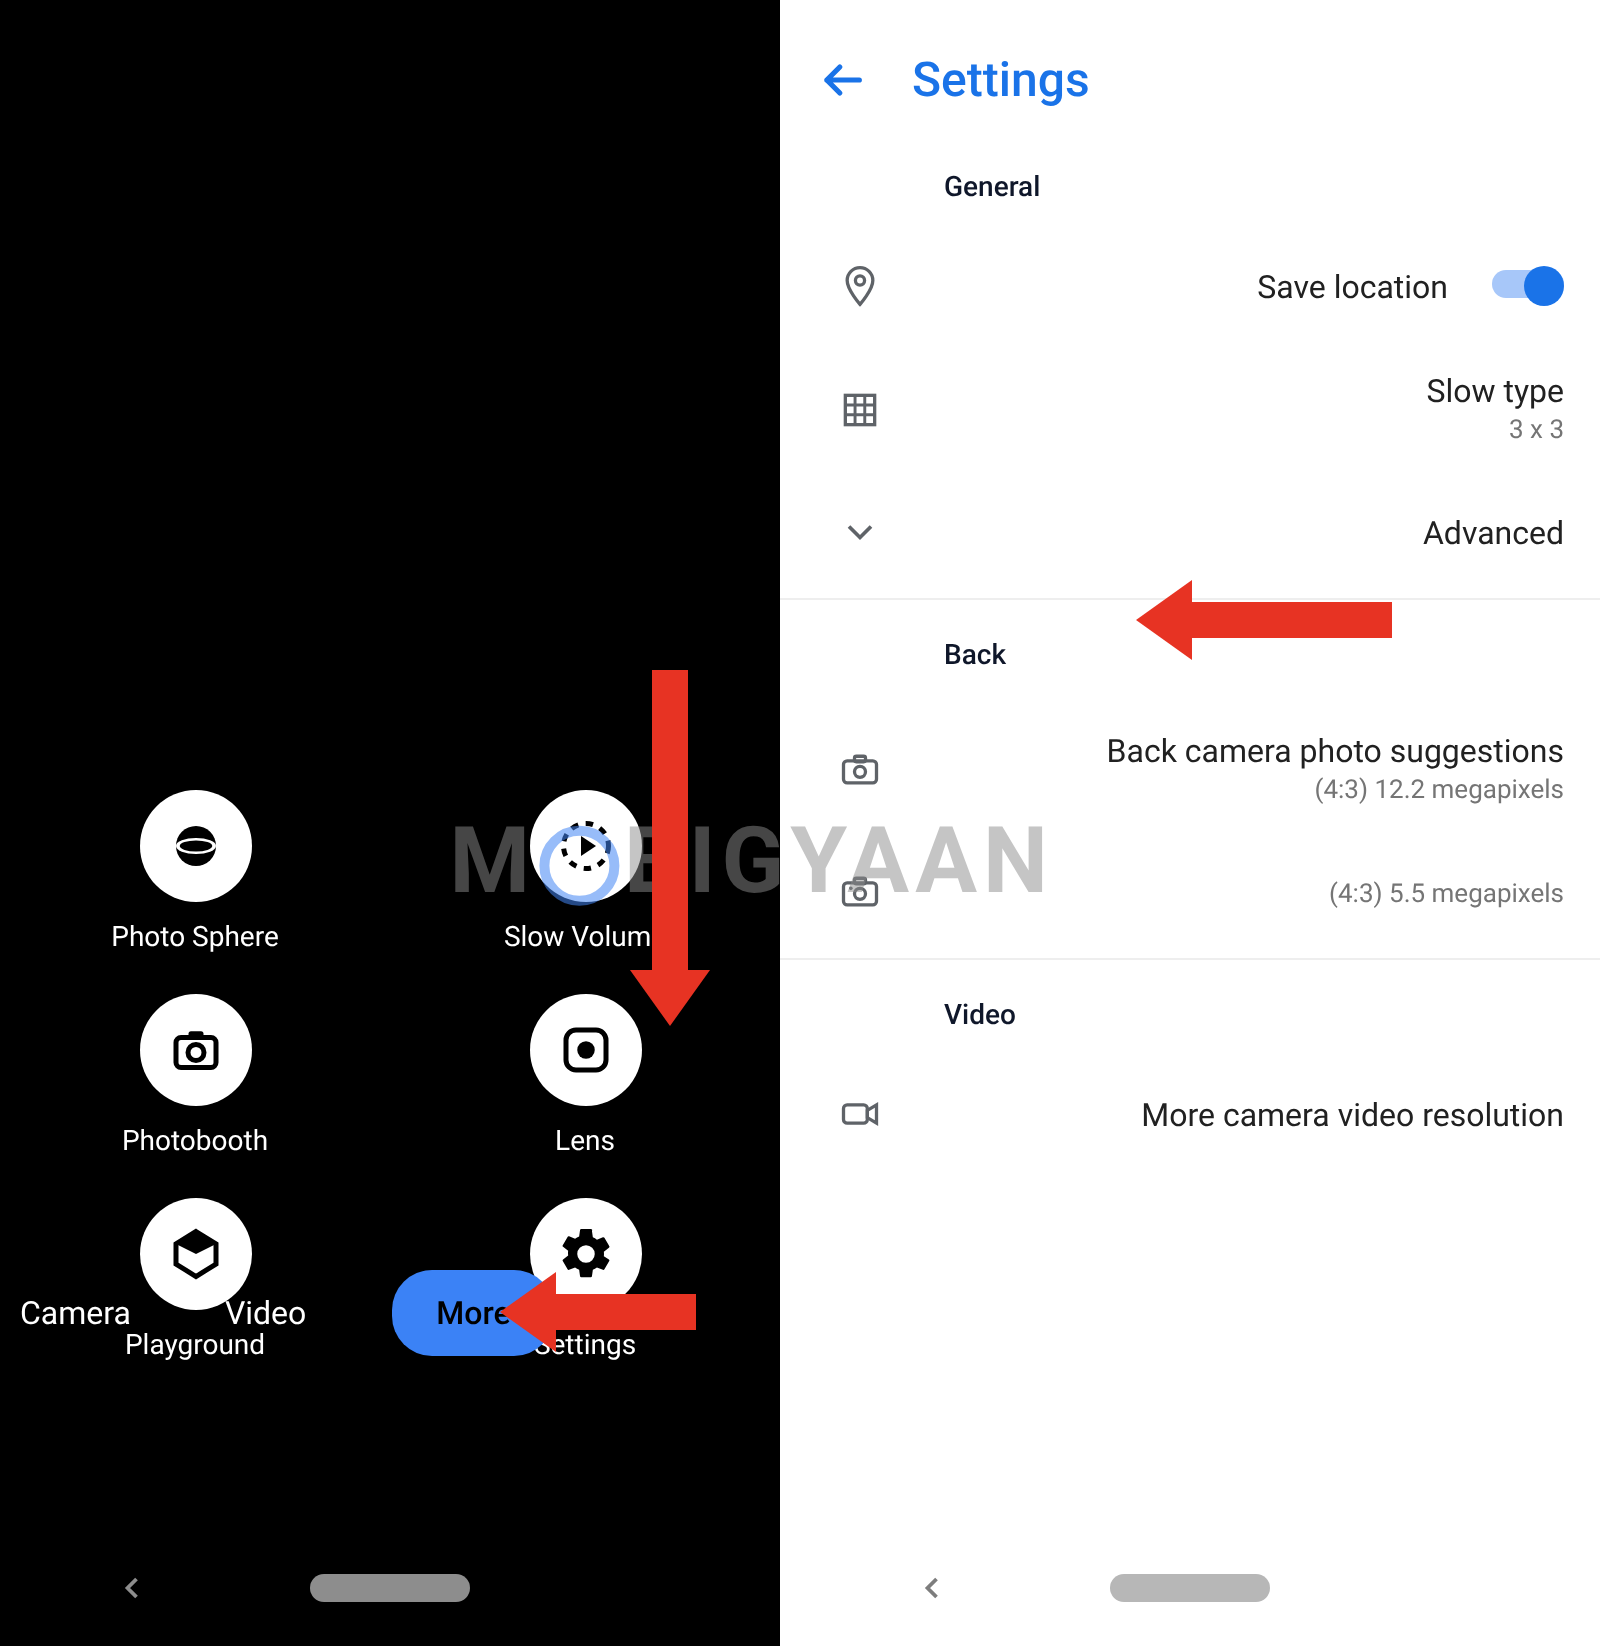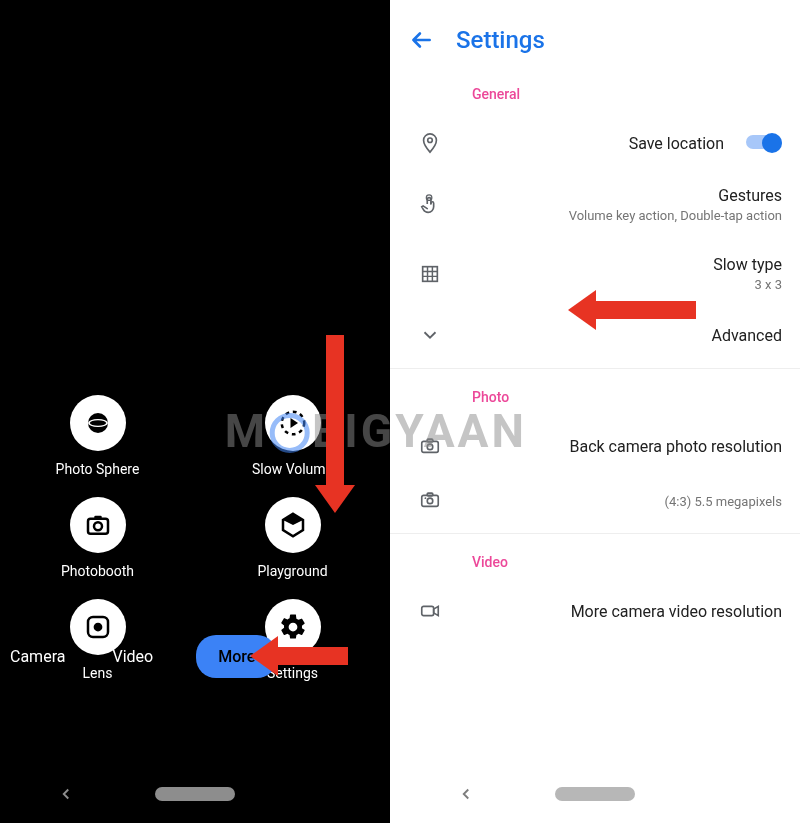--- a/index.html
+++ b/index.html
@@ -92,21 +92,21 @@
     align-items: center;
     gap: 22px;
     padding: 26px 18px 18px 18px;
   }
   .appbar .title {
     color: #1a73e8;
     font-size: 24px;
     font-weight: 500;
   }
   .section-label {
-    color: #ec4899;
+    color: #0f172a;
     font-size: 14px;
     font-weight: 500;
     padding: 14px 0 14px 82px;
   }
   .row {
     display: flex;
     align-items: center;
     padding: 16px 18px 16px 18px;
     gap: 22px;
   }
@@ -272,35 +272,35 @@
               <circle cx="12" cy="13" r="3.2" fill="none" stroke="#000" stroke-width="2"></circle>
               <rect x="9" y="4.5" width="6" height="3" rx="1" fill="#000"></rect>
             </svg>
         </div>
         <div class="app-label">Photobooth</div>
       </div>
 
       <div class="app-item">
         <div class="circle">
           <svg width="30" height="30" viewBox="0 0 24 24">
+              <rect x="4" y="4" width="16" height="16" rx="4" fill="none" stroke="#000" stroke-width="2"></rect>
+              <circle cx="12" cy="12" r="3.5" fill="#000"></circle>
+            </svg>
+        </div>
+        <div class="app-label">Lens</div>
+      </div>
+
+      <div class="app-item">
+        <div class="circle">
+          <svg width="30" height="30" viewBox="0 0 24 24">
               <polygon points="12,3 20,8 20,16 12,21 4,16 4,8" fill="none" stroke="#000" stroke-width="2"></polygon>
               <polygon points="12,3 20,8 12,12 4,8" fill="#000"></polygon>
             </svg>
         </div>
         <div class="app-label">Playground</div>
-      </div>
-
-      <div class="app-item">
-        <div class="circle">
-          <svg width="30" height="30" viewBox="0 0 24 24">
-              <rect x="4" y="4" width="16" height="16" rx="4" fill="none" stroke="#000" stroke-width="2"></rect>
-              <circle cx="12" cy="12" r="3.5" fill="#000"></circle>
-            </svg>
-        </div>
-        <div class="app-label">Lens</div>
       </div>
 
       <div class="app-item">
         <div class="circle">
           <svg width="30" height="30" viewBox="0 0 24 24">
               <path fill="#000" d="M19.14,12.94a7,7,0,0,0,.05-.94,7,7,0,0,0-.05-.94l2.03-1.58a.5.5,0,0,0,.12-.64l-1.92-3.32a.5.5,0,0,0-.61-.22l-2.39.96a7,7,0,0,0-1.63-.94l-.36-2.54A.5.5,0,0,0,13.88,2H10.12a.5.5,0,0,0-.5.42L9.26,4.96a7,7,0,0,0-1.63.94l-2.39-.96a.5.5,0,0,0-.61.22L2.71,8.48a.5.5,0,0,0,.12.64L4.86,10.7a7,7,0,0,0-.05.94,7,7,0,0,0,.05.94L2.83,14.16a.5.5,0,0,0-.12.64l1.92,3.32a.5.5,0,0,0,.61.22l2.39-.96a7,7,0,0,0,1.63.94l.36,2.54a.5.5,0,0,0,.5.42h3.76a.5.5,0,0,0,.5-.42l.36-2.54a7,7,0,0,0,1.63-.94l2.39.96a.5.5,0,0,0,.61-.22l1.92-3.32a.5.5,0,0,0-.12-.64ZM12,15.5A3.5,3.5,0,1,1,15.5,12,3.5,3.5,0,0,1,12,15.5Z"></path>
             </svg>
         </div>
         <div class="app-label">Settings</div>
       </div>
@@ -345,33 +345,20 @@
       <div class="texts">
           <div class="primary">Save location</div>
         </div>
       <div class="switch">
           <div class="track"></div>
           <div class="thumb"></div>
         </div>
     </div>
 
 
-    <div class="row">
-      <div class="icon-slot">
-        <svg width="22" height="22" viewBox="0 0 24 24">
-            <path d="M9 11V6a2 2 0 0 1 4 0v5" fill="none" stroke="currentColor" stroke-width="1.8"></path>
-            <path d="M13 11v-1a1.5 1.5 0 0 1 3 0v4a6 6 0 0 1-6 6 6 6 0 0 1-5.2-3L3 14l1.5-1 4.5 3" fill="none" stroke="currentColor" stroke-width="1.8" stroke-linecap="round"></path>
-            <circle cx="11" cy="4" r="3" fill="none" stroke="currentColor" stroke-width="1.4"></circle>
-          </svg>
-      </div>
-      <div class="texts">
-        <div class="primary">Gestures</div>
-        <div class="secondary">Volume key action, Double-tap action</div>
-      </div>
-    </div>
 
     <div class="row">
       <div class="icon-slot">
         <svg width="22" height="22" viewBox="0 0 24 24">
             <rect x="4" y="4" width="16" height="16" fill="none" stroke="currentColor" stroke-width="1.8"></rect>
             <path d="M9.3 4v16M14.6 4v16M4 9.3h16M4 14.6h16" stroke="currentColor" stroke-width="1.6"></path>
           </svg>
       </div>
       <div class="texts">
         <div class="primary">Slow type</div>
@@ -384,32 +371,33 @@
         <svg width="22" height="22" viewBox="0 0 24 24">
             <path d="M6 9l6 6 6-6" fill="none" stroke="currentColor" stroke-width="2"></path>
           </svg>
       </div>
       <div class="texts">
           <div class="primary">Advanced</div>
         </div>
     </div>
 
     <div class="divider"></div>
-    <div class="section-label">Photo</div>
+    <div class="section-label">Back</div>
 
     <div class="row">
       <div class="icon-slot">
         <svg width="22" height="22" viewBox="0 0 24 24">
             <rect x="3" y="7" width="18" height="12" rx="2" fill="none" stroke="currentColor" stroke-width="1.8"></rect>
             <circle cx="12" cy="13" r="3" fill="none" stroke="currentColor" stroke-width="1.8"></circle>
             <rect x="9" y="4.5" width="6" height="3" rx="1" fill="none" stroke="currentColor" stroke-width="1.8"></rect>
           </svg>
       </div>
       <div class="texts">
-        <div class="primary">Back camera photo resolution</div>
+        <div class="primary">Back camera photo suggestions</div>
+        <div class="secondary">(4:3) 12.2 megapixels</div>
       </div>
     </div>
 
     <div class="row">
       <div class="icon-slot">
         <svg width="22" height="22" viewBox="0 0 24 24">
             <rect x="3" y="7" width="18" height="12" rx="2" fill="none" stroke="currentColor" stroke-width="1.8"></rect>
             <circle cx="12" cy="13" r="3" fill="none" stroke="currentColor" stroke-width="1.8"></circle>
             <circle cx="7" cy="10" r="1" fill="currentColor"></circle>
             <rect x="9" y="4.5" width="6" height="3" rx="1" fill="none" stroke="currentColor" stroke-width="1.8"></rect>

